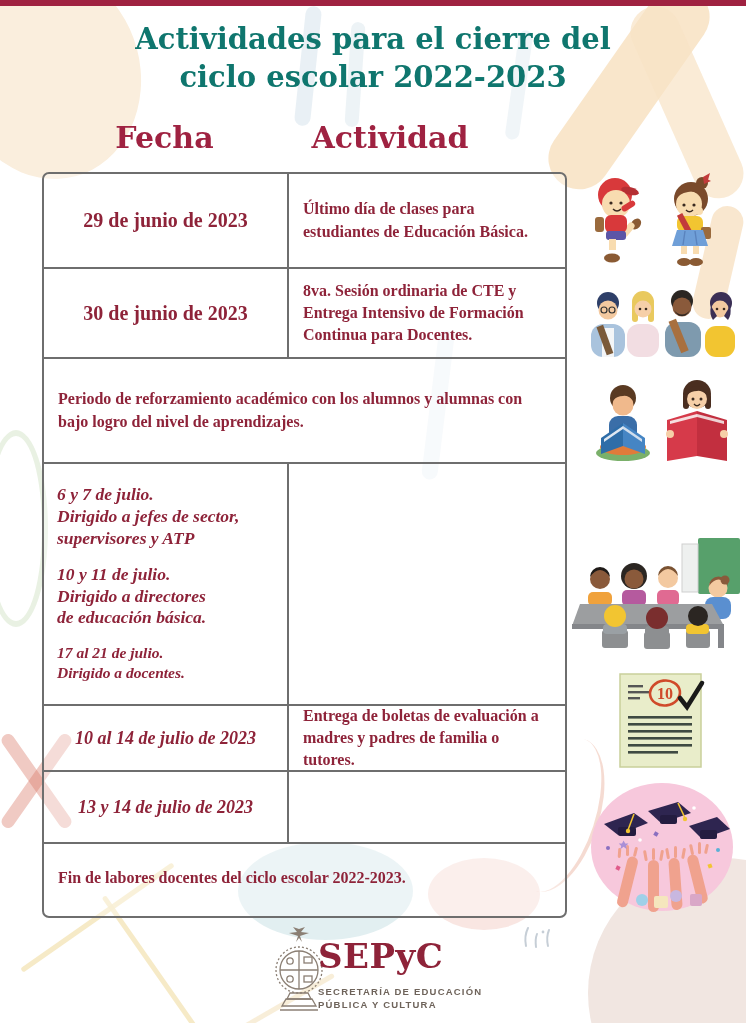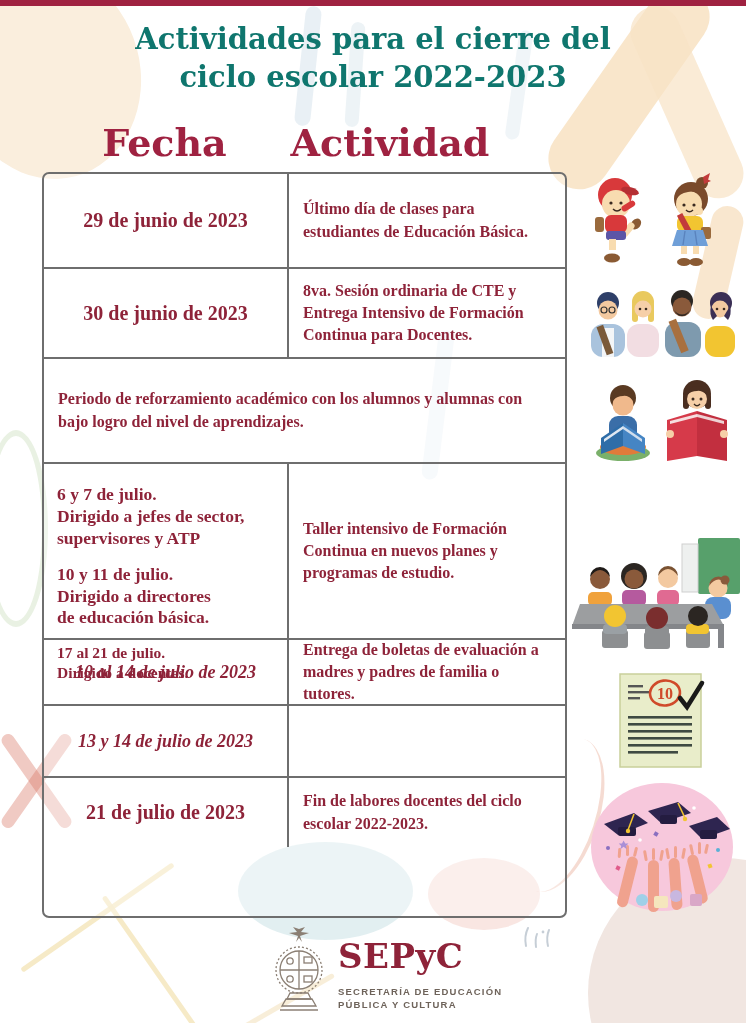--- a/index.html
+++ b/index.html
@@ -50,34 +50,34 @@
   
   .content{position:relative;z-index:1;}
   .title{
     position:absolute;left:0;top:20px;width:746px;text-align:center;
     font-family:"DejaVu Serif",serif;font-weight:bold;
     font-size:29px;line-height:1.32;color:#0f766e;
   }
   .colhead{
     position:absolute;top:120px;text-align:center;
     font-family:"DejaVu Serif",serif;font-weight:bold;
-    font-size:38px;color:#9f2241;
+    font-size:30px;color:#9f2241;
   }
   .colhead.fecha{left:42px;width:245px;}
   .colhead.actividad{left:250px;width:280px;}
   
   .tbl{
     position:absolute;left:42px;top:172px;width:525px;height:746px;
     border:2.5px solid #6e6e6e;border-radius:7px;
     display:flex;flex-direction:column;box-sizing:border-box;
     background:rgba(255,255,255,0.35);
   }
   .row{display:flex;flex:0 0 auto;box-sizing:border-box;}
   .row + .row{border-top:2px solid #6e6e6e;}
-  .r1{height:93px;}.r2{height:90px;}.r3{height:105px;}.r4{height:176px;}
+  .r1{height:93px;}.r2{height:90px;}.r3{height:105px;}.r4{height:242px;font-style:italic;}
   .r5{height:66px;}.r6{height:72px;}.r7{height:71px;}
   .cell-date{
     width:245px;flex:0 0 245px;border-right:2px solid #6e6e6e;box-sizing:border-box;
     display:flex;align-items:center;justify-content:center;text-align:center;
     color:#8e2339;font-weight:bold;font-size:20px;white-space:nowrap;
   }
   .cell-date.sz19{font-size:19px;}
   .cell-date.sz18{font-size:18px;font-style:italic;}
   .cell-date.multi{
     flex-direction:column;align-items:flex-start;justify-content:flex-start;
@@ -89,21 +89,21 @@
   .cell-date.multi p.small{font-size:15.5px;}
   .cell-act{
     flex:1;display:flex;align-items:center;box-sizing:border-box;
     padding:8px 26px 8px 14px;
     color:#8e2339;font-weight:bold;font-size:16px;line-height:1.38;text-align:left;
   }
   
   .illus{position:absolute;z-index:1;}
   
   .crest{position:absolute;left:268px;top:926px;z-index:1;}
-  .brandblock{position:absolute;left:338px;top:938px;z-index:1;}
+  .brandblock{position:absolute;left:318px;top:938px;z-index:1;}
   .brand{
     font-family:"DejaVu Serif",serif;font-weight:bold;font-size:34px;
     color:#8e2339;line-height:1.1;letter-spacing:.5px;
   }
   .org{
     margin-top:11px;font-family:"Liberation Sans",sans-serif;font-weight:bold;
     font-size:9.5px;letter-spacing:1.2px;color:#6e635a;line-height:1.35;
   }
   .lul{position:absolute;left:518px;top:920px;z-index:1;opacity:.8;}
 </style>
@@ -164,35 +164,31 @@
         <div class="cell-date multi">
           <p>6 y 7 de julio.
 Dirigido a jefes de sector,
 supervisores y ATP</p>
           <p>10 y 11 de julio.
 Dirigido a directores
 de educación básica.</p>
           <p class="small">17 al 21 de julio.
 Dirigido a docentes.</p>
         </div>
-        <div class="cell-act">
-            <span>Taller intensivo de Formación Continua en nuevos planes y programas de estudio.</span>
-          </div>
       </div>
       <div class="row r5">
         <div class="cell-date sz18">10 al 14 de julio de 2023</div>
         <div class="cell-act">
             <span>Entrega de boletas  de evaluación a madres y padres de familia o tutores.</span>
           </div>
       </div>
       <div class="row r6">
         <div class="cell-date sz18">13 y 14 de julio de 2023</div>
       </div>
       <div class="row r7">
-        <div class="cell-date">21 de julio de 2023</div>
         <div class="cell-act">
             <span>Fin de labores docentes del ciclo escolar 2022-2023.</span>
           </div>
       </div>
     </div>
 
     <svg class="illus" style="left:575px;top:165px;" width="165" height="115" viewBox="0 0 165 115">
 
       <ellipse cx="61" cy="59" rx="6" ry="4.5" fill="#8a5a33" transform="rotate(-50 61 59)"></ellipse>
       <rect x="47" y="68" width="17" height="7" rx="3.5" fill="#f8dcb0" transform="rotate(-50 47 71)"></rect>

